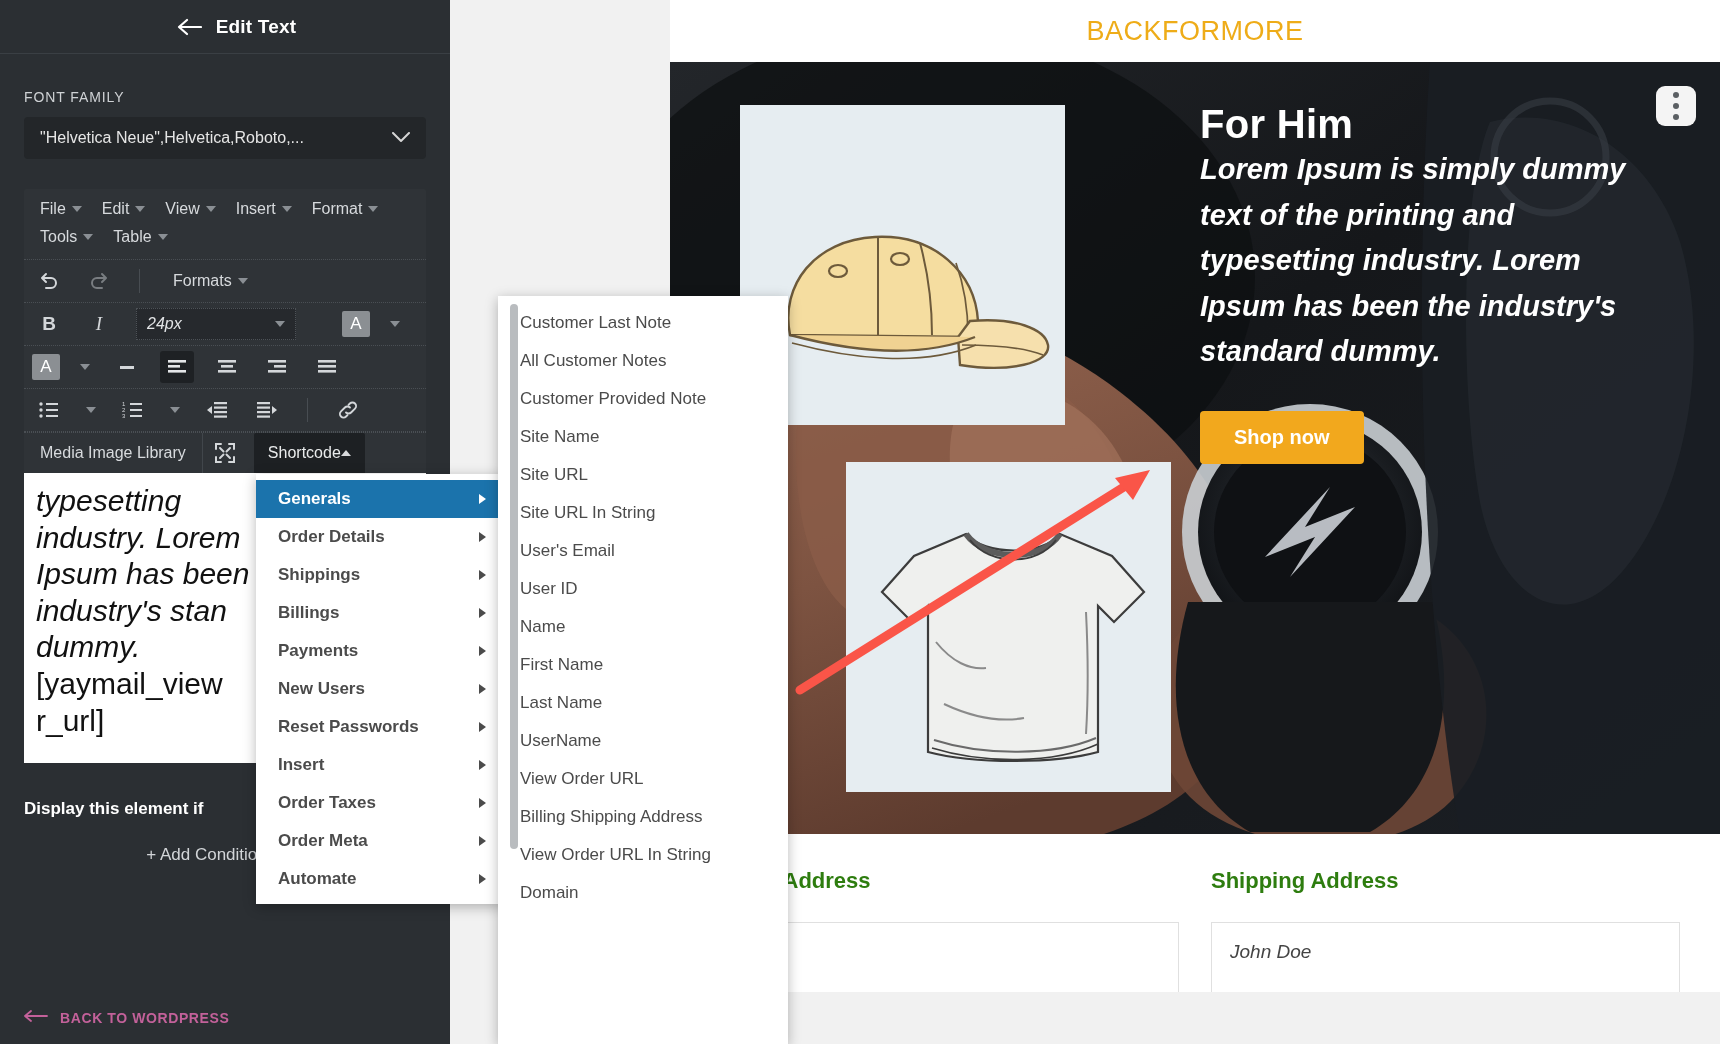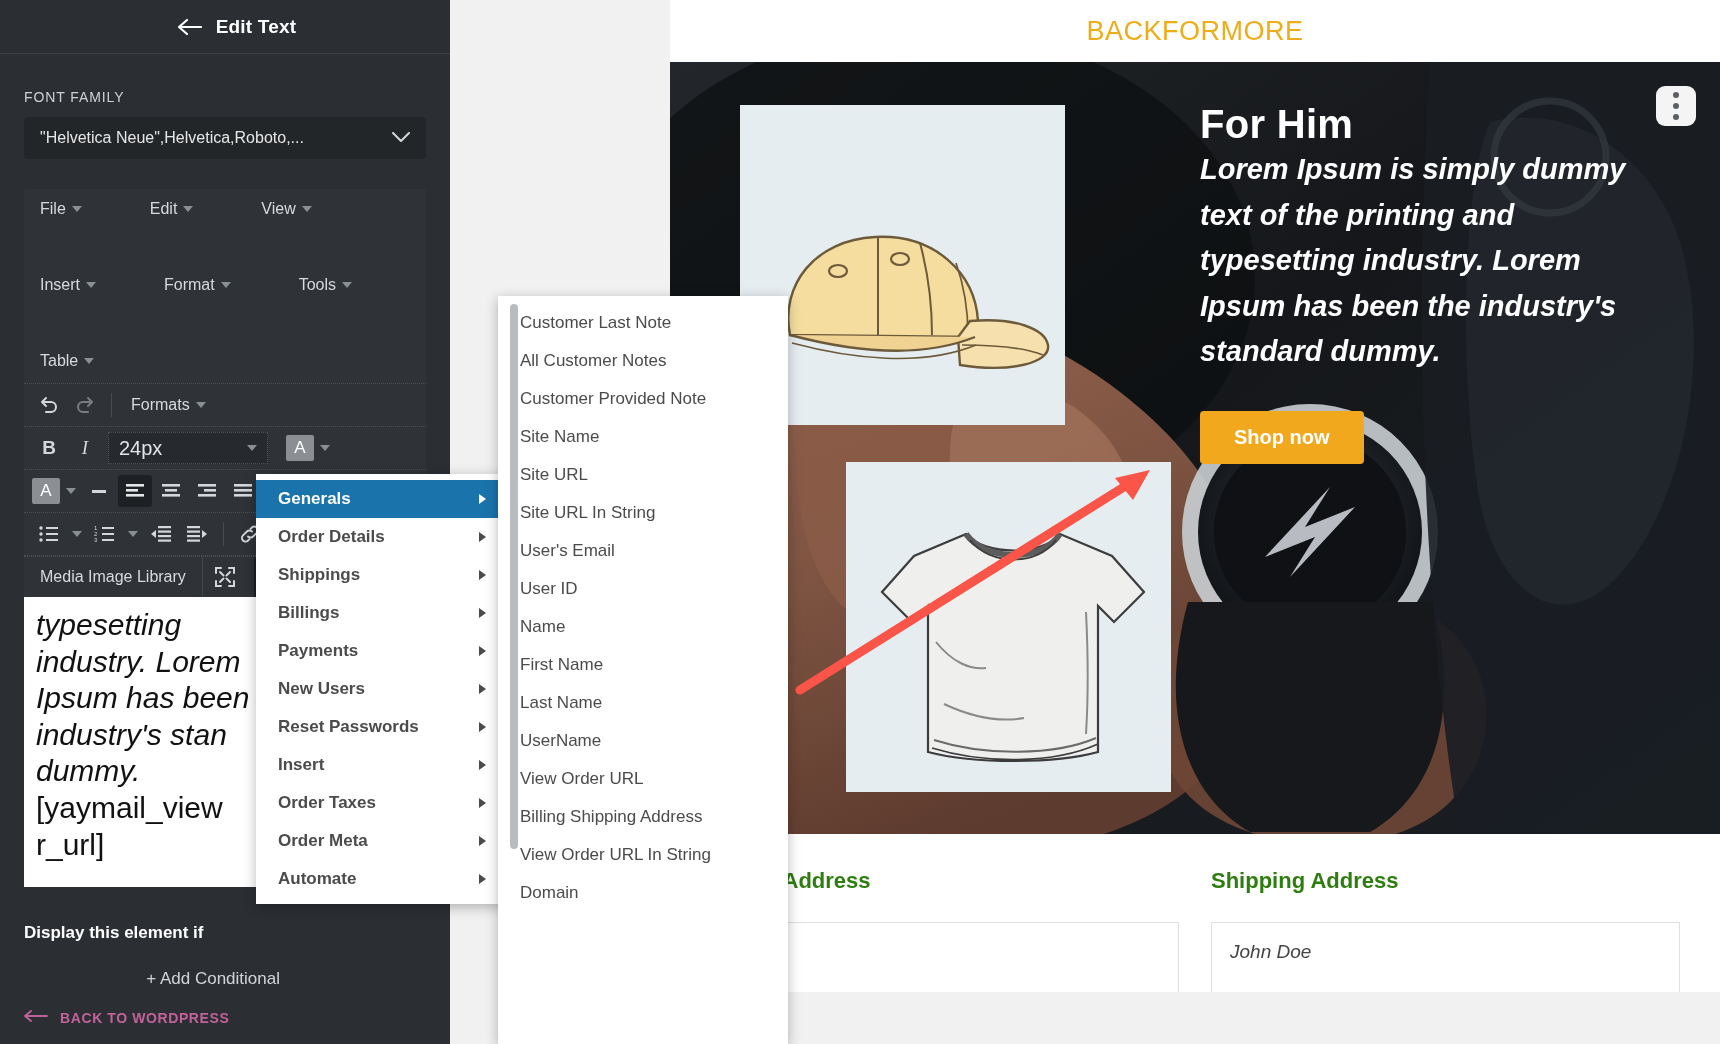--- a/index.html
+++ b/index.html
@@ -36,48 +36,47 @@
     display: flex; align-items: center; justify-content: space-between;
     padding: 0 16px; font-size: 16px; color: #e6e6e6;
   }
   .font-select .caret { font-size: 14px; color: #d5d5d5; }
 
   
   .mce-wrap { margin: 30px 24px 0 24px; background: #2f3337; border-radius: 2px; }
   .mce-menubar {
     display: flex; flex-wrap: wrap; padding: 6px 6px 8px 6px;
     border-bottom: 1px dotted #4a4f54;
-    gap: 48px;
   }
   .mce-menu-item {
     display: flex; align-items: center; gap: 6px;
     padding: 5px 10px; font-size: 16px; color: #d7dadd; cursor: pointer;
   }
   .tri-down {
     width: 0; height: 0; border-left: 5px solid transparent;
     border-right: 5px solid transparent; border-top: 6px solid #8a8f94;
   }
   .mce-row {
     display: flex; align-items: center; padding: 5px 8px;
-    border-bottom: 1px dotted #4a4f54; gap: 2px;
+    border-bottom: 1px dotted #4a4f54; gap: 16px;
   }
   .mce-row:last-child { border-bottom: none; }
   .tb-btn {
     width: 34px; height: 32px; display: flex; align-items: center;
     justify-content: center; color: #d4d7da; font-size: 17px; cursor: pointer;
     border-radius: 3px;
   }
   .tb-btn.active { background: #1e2124; }
   .tb-btn.boxed { background: #8b8f93; color: #fff; border-radius: 2px; width: 28px; height: 26px; }
   .tb-caret { width: 18px; height: 30px; display: flex; align-items: center; justify-content: center; cursor: pointer; }
   .tb-sep { width: 1px; height: 24px; background: #484d52; margin: 0 7px; }
   .fontsize-box {
     background: #26292d; border: 1px dotted #4d5257; height: 32px; min-width: 160px;
     display: flex; align-items: center; justify-content: space-between;
-    padding: 0 10px; font-size: 20px; color: #e2e4e6; margin-left: 4px; cursor: pointer;
+    padding: 0 10px; font-size: 16px; color: #e2e4e6; margin-left: 4px; cursor: pointer; font-style: italic;
   }
   .mce-last-row { display: flex; align-items: stretch; border-top: 1px dotted #4a4f54; }
   .media-lib-btn {
     flex: 0 0 auto; padding: 0 16px; height: 40px; display: flex; align-items: center;
     font-size: 16px; color: #d7dadd; cursor: pointer;
   }
   .expand-btn { width: 46px; display: flex; align-items: center; justify-content: center;
     border-left: 1px solid #41464b; cursor: pointer; }
   .shortcode-btn {
     background: #1d2023; color: #e9ebec; font-size: 16px; padding: 0 14px;

